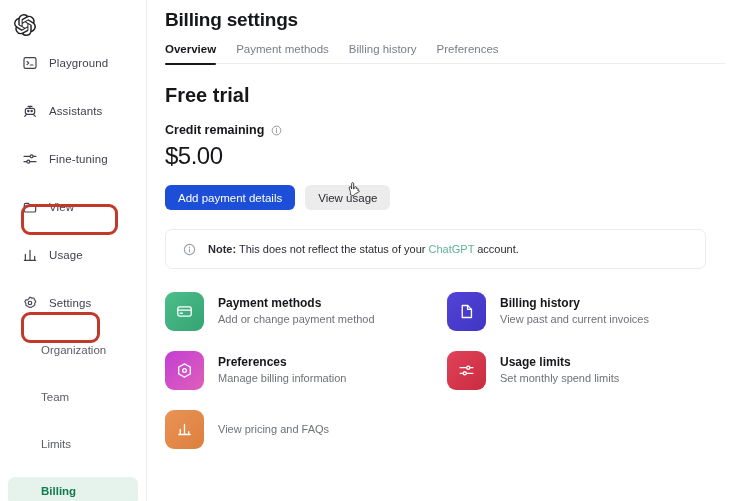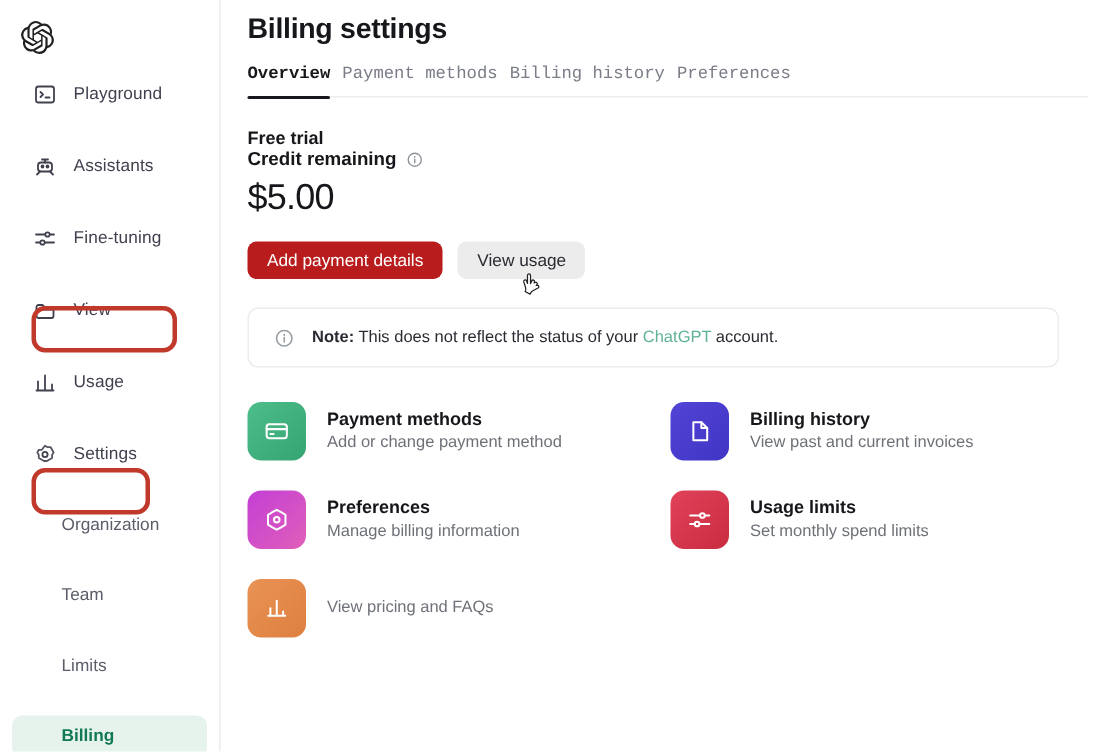--- a/index.html
+++ b/index.html
@@ -58,36 +58,36 @@
     pointer-events: none;
     z-index: 30;
   }
   #annot-settings { left: 21px; top: 204px; width: 97px; height: 31px; }
   #annot-billing  { left: 21px; top: 312px; width: 79px; height: 31px; }
 
   
   .main { flex: 1 1 auto; height: 501px; padding: 0 0 0 18px; overflow: hidden; position: relative; }
   .page-title { font-size: 19px; font-weight: 700; color: #16171a; margin-top: 9px; letter-spacing: -.2px; }
 
-  .tabs { display: flex; gap: 8px; margin-top: 12px; position: relative; font-family: Liberation Mono, monospace; }
+  .tabs { display: flex; gap: 20px; margin-top: 12px; position: relative; }
   .tab {
     font-size: 11.5px; color: #7a7d87; padding-bottom: 9px; cursor: pointer;
     position: relative; white-space: nowrap;
   }
   .tab.active { color: #16171a; font-weight: 700; }
   .tab.active::after {
     content: ""; position: absolute; left: 0; right: 0; bottom: -1px;
     height: 2px; background: #16171a; border-radius: 2px;
   }
   .tabs-rule {
     height: 1px; background: #ececec; margin-right: 10px; margin-top: -1px;
   }
 
-  .section-title { font-size: 12px; font-weight: 700; color: #16171a; margin-top: 20px; }
-  .credit-row { display: flex; align-items: center; gap: 7px; }
+  .section-title { font-size: 20px; font-weight: 700; color: #16171a; margin-top: 20px; }
+  .credit-row { display: flex; align-items: center; gap: 7px; margin-top: 16px; }
   .credit-label { font-size: 12.5px; font-weight: 700; color: #16171a; }
   .info-ic { width: 11px; height: 11px; display: block; color: #8e9198; }
   .amount { font-size: 24px; font-weight: 400; color: #16171a; margin-top: 5px; letter-spacing: -.5px; }
 
   .btn-row { display: flex; gap: 10px; margin-top: 15px; }
   .btn {
     height: 25px; border-radius: 6px; padding: 0 13px;
     display: inline-flex; align-items: center; justify-content: center;
     font-size: 11.5px; cursor: pointer; border: none; white-space: nowrap;
   }
@@ -233,21 +233,21 @@
       <span class="credit-label">Credit remaining</span>
       <svg class="info-ic" viewBox="0 0 24 24" fill="none" stroke="currentColor" stroke-width="2">
         <circle cx="12" cy="12" r="9.5"></circle>
           <path d="M12 11v5.5M12 7.6v.9" stroke-linecap="round"></path>
       </svg>
     </div>
 
     <div class="amount">$5.00</div>
 
     <div class="btn-row">
-      <button class="btn btn-primary" style="background: #b91c1c;">Add payment details</button>
+      <button class="btn btn-primary" style="background: #1d4ed8;">Add payment details</button>
       <button class="btn btn-secondary">View usage</button>
     </div>
 
     <div class="note">
       <svg class="info-ic2" viewBox="0 0 24 24" fill="none" stroke="currentColor" stroke-width="2">
         <circle cx="12" cy="12" r="9.5"></circle>
           <path d="M12 11v5.5M12 7.6v.9" stroke-linecap="round"></path>
       </svg>
       <div class="note-text"><b>Note:</b><span> This does not reflect the status of your </span><span class="link" style="color: rgb(95, 179, 148);">ChatGPT</span><span> account.</span></div>
     </div>

